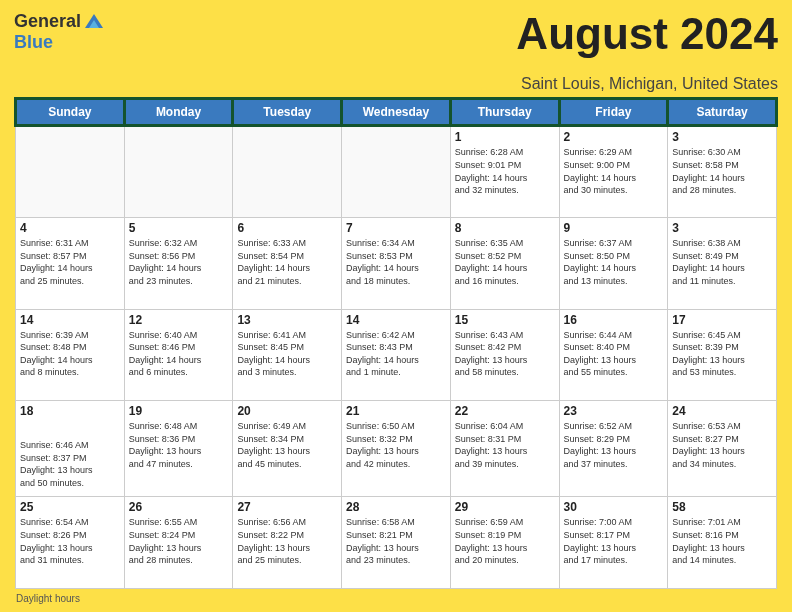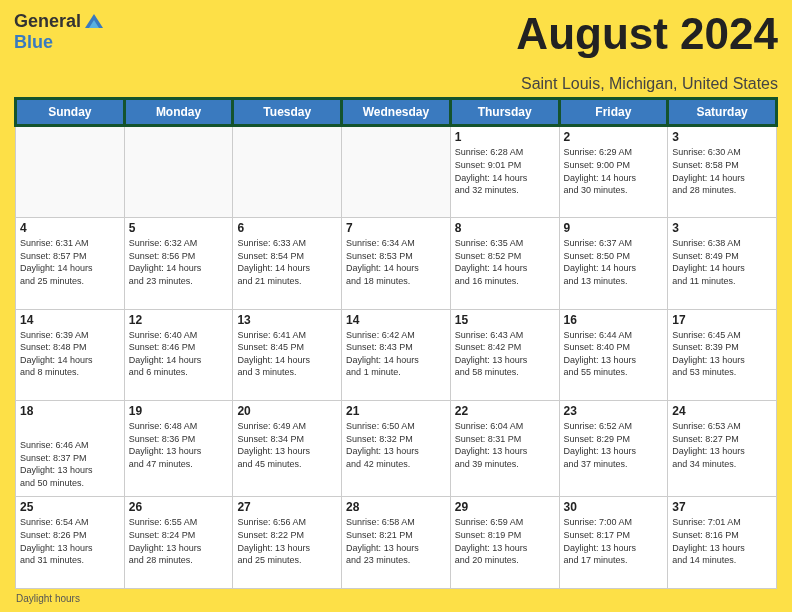--- a/index.html
+++ b/index.html
@@ -363,21 +363,21 @@
 and 20 minutes.</div>
           </td>
           <td class="has-data">
             <span class="day-num">30</span>
             <div class="day-info" style="white-space: pre-line;">Sunrise: 7:00 AM
 Sunset: 8:17 PM
 Daylight: 13 hours
 and 17 minutes.</div>
           </td>
           <td class="has-data">
-            <span class="day-num">37</span>
+            <span class="day-num">58</span>
             <div class="day-info" style="white-space: pre-line;">Sunrise: 7:01 AM
 Sunset: 8:16 PM
 Daylight: 13 hours
 and 14 minutes.</div>
           </td>
         </tr>
       </tbody>
   </table>
 
   <div class="footer-note">Daylight hours</div>

